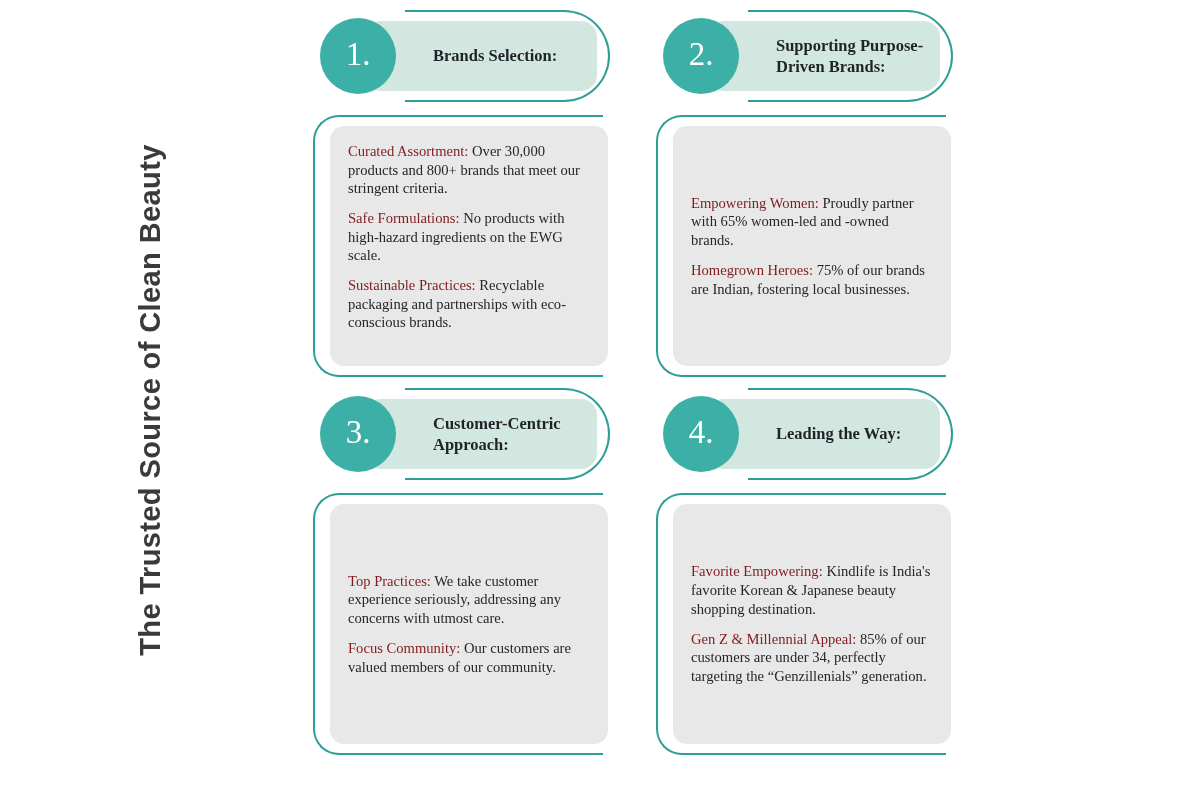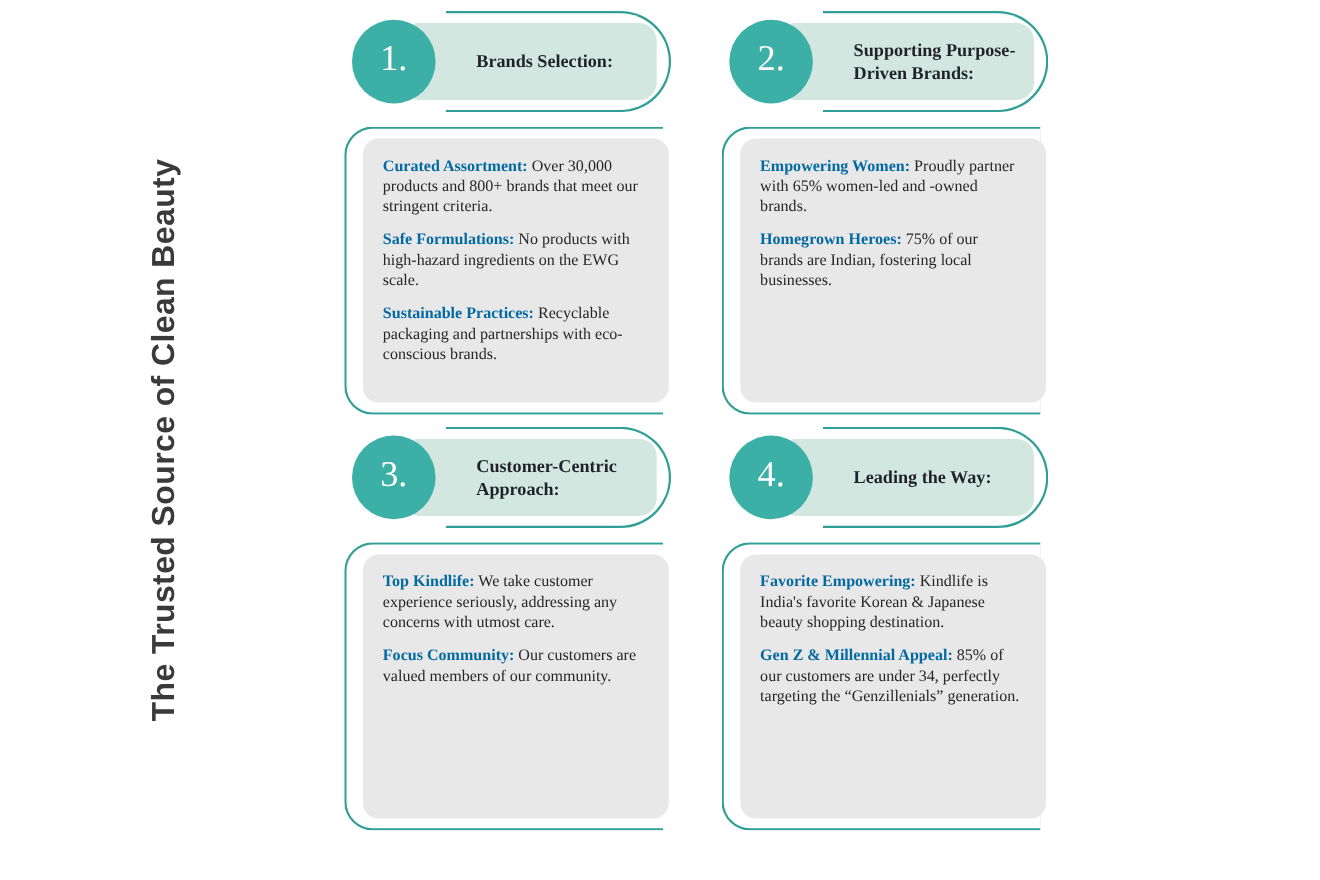--- a/index.html
+++ b/index.html
@@ -144,33 +144,33 @@
     width: 278px;
     height: 240px;
     background: #e8e8e8;
     border-radius: 14px;
     box-sizing: border-box;
     padding: 16px 20px 16px 18px;
     display: flex;
     flex-direction: column;
     justify-content: flex-start;
   }
-  .body-panel.centered { }
+  .body-panel.centered { justify-content: center; }
 
   .item {
     font-size: 14.6px;
     line-height: 1.28;
     color: #262626;
     margin-bottom: 11px;
     text-align: left;
   }
   .item:last-child { margin-bottom: 0; }
   .item .lead {
-    font-weight: bold;
-    color: #0369a1;
+    font-weight: normal;
+    color: #7f1d1d;
   }
 </style>
 </head>
 <body>
 
 <div id="side-title-wrap">
   <div id="side-title">The Trusted Source of Clean Beauty</div>
 </div>
 
 <div id="cards">
@@ -214,21 +214,21 @@
     <div class="head-zone">
       <div class="head-frame"></div>
       <div class="head-pill">
         <span class="head-title">Customer-Centric Approach:</span>
       </div>
       <div class="num-circle">3.</div>
     </div>
     <div class="body-zone">
       <div class="body-frame"></div>
       <div class="body-panel centered">
-        <div class="item"><span class="lead">Top Kindlife:</span><span> We take customer experience seriously, addressing any concerns with utmost care.</span></div>
+        <div class="item"><span class="lead">Top Practices:</span><span> We take customer experience seriously, addressing any concerns with utmost care.</span></div>
         <div class="item"><span class="lead">Focus Community:</span><span> Our customers are valued members of our community.</span></div>
       </div>
     </div>
   </div>
 
   <div class="card c4">
     <div class="head-zone">
       <div class="head-frame"></div>
       <div class="head-pill">
         <span class="head-title">Leading the Way:</span>

